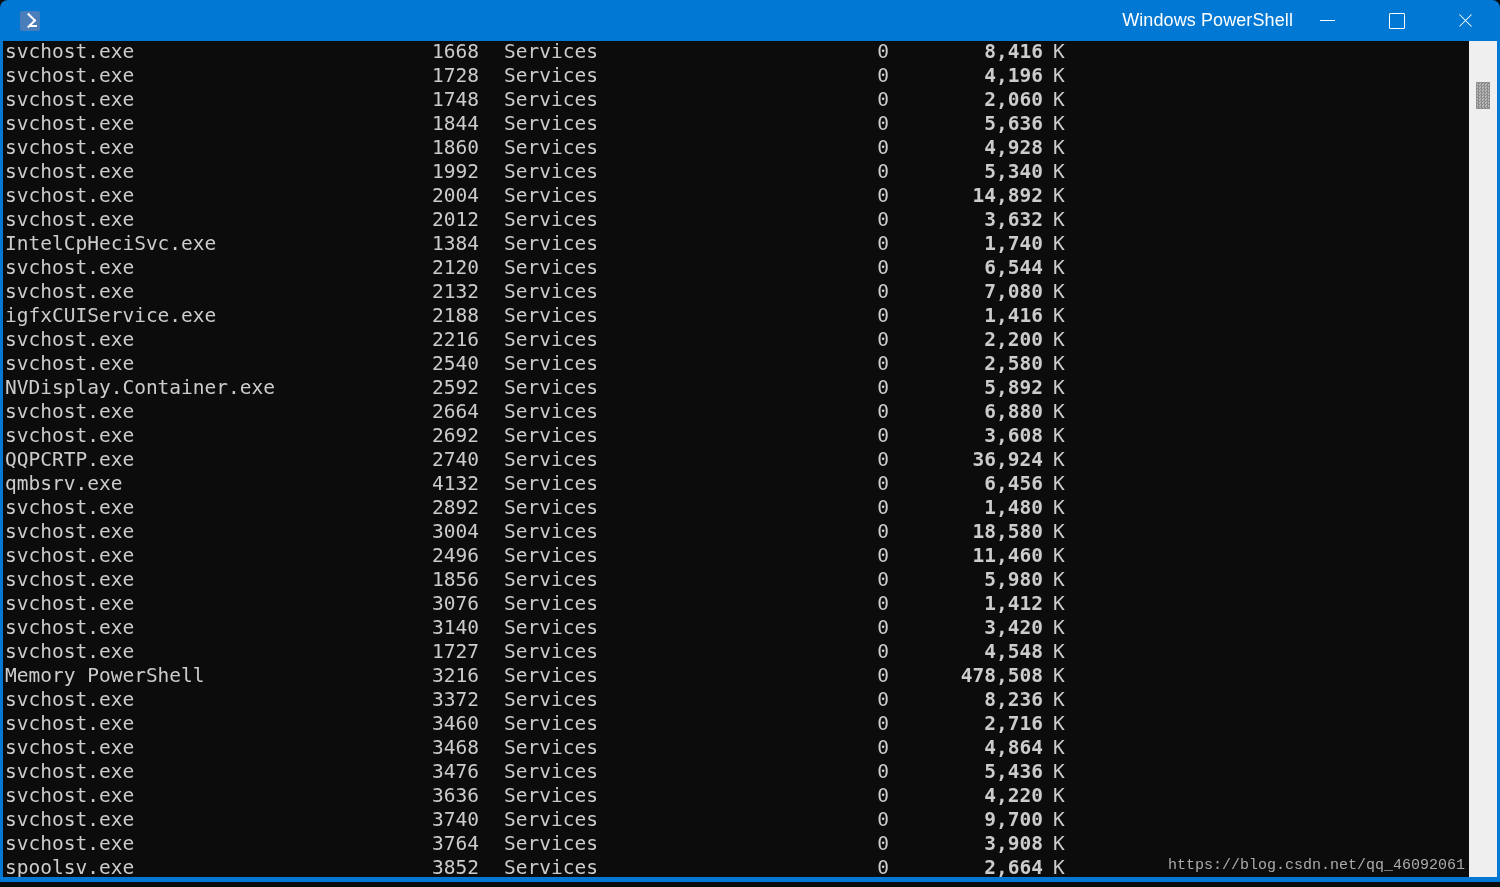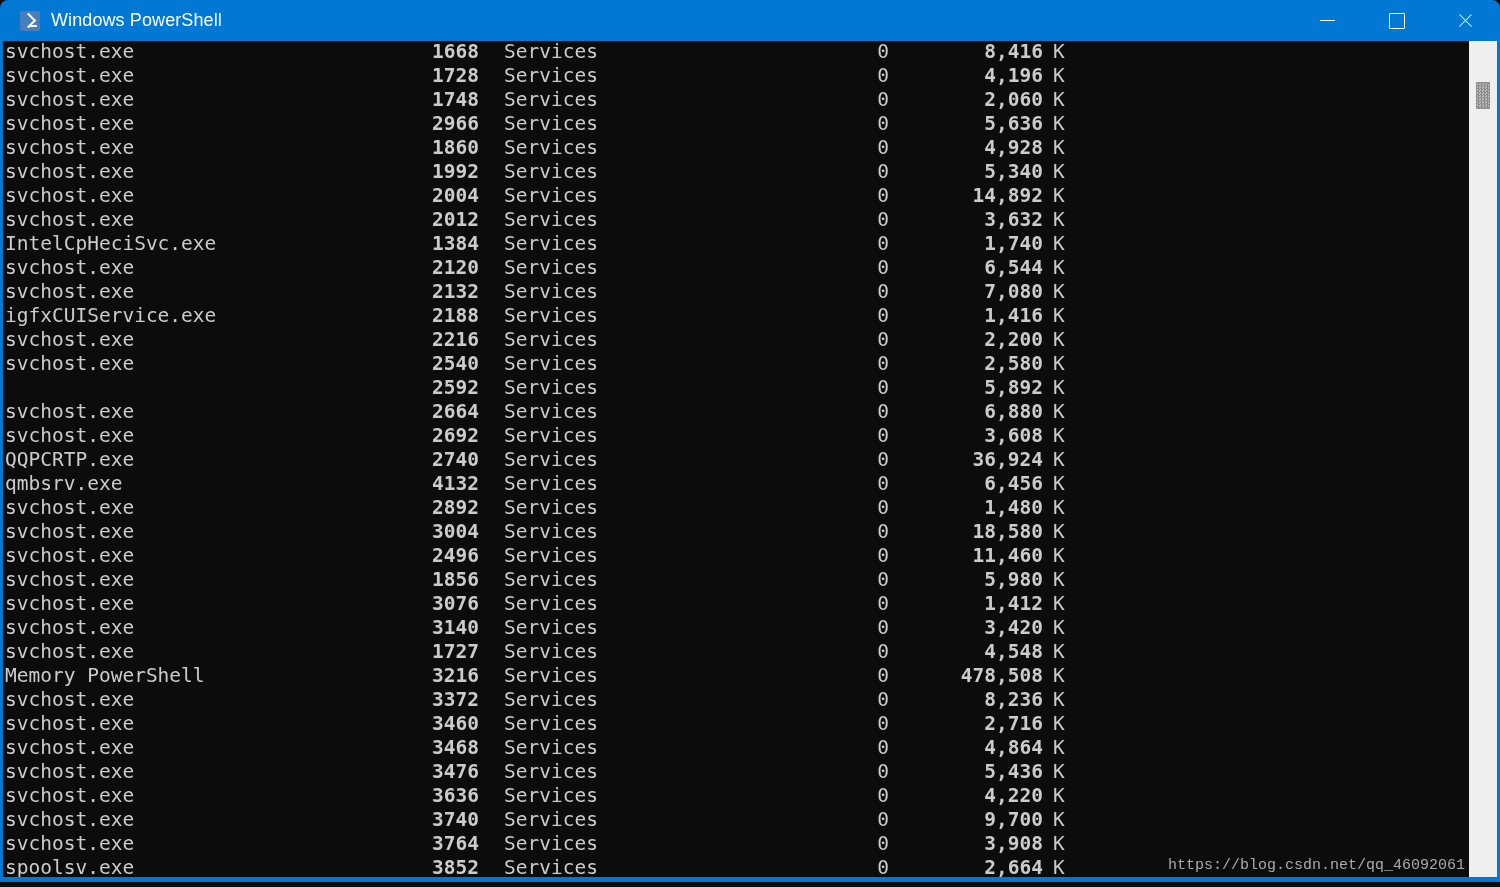--- a/index.html
+++ b/index.html
@@ -39,20 +39,21 @@
     display: flex;
     align-items: center;
     user-select: none;
   }
   #titlebar-left {
     display: flex;
     align-items: center;
     padding-left: 20px;
     flex: 1 1 auto;
     min-width: 0;
+    justify-content: space-between;
   }
   .ps-icon {
     width: 20px;
     height: 20px;
     flex: 0 0 auto;
     margin-right: 11px;
     position: relative;
     background: #4a7ebb;
     border-radius: 2px;
     overflow: hidden;
@@ -170,21 +171,20 @@
     position: absolute;
     left: 2px;
     top: 0;
   }
   .col-pid {
     position: absolute;
     left: 416px;
     top: 0;
     width: 60px;
     text-align: right;
-    font-weight: bold;
   }
   .col-session {
     position: absolute;
     left: 489px;
     top: 0;
     margin-left: 12px;
   }
   .col-num {
     position: absolute;
     left: 826px;
@@ -266,32 +266,32 @@
       </div>
     </div>
   </div>
 
   <div id="client">
     <div id="console">
       <div id="rows">
           <div class="row"><span class="col-name">svchost.exe</span><span class="col-pid">1668</span><span class="col-session">Services</span><span class="col-num">0</span><span class="col-mem">8,416</span><span class="col-unit">K</span></div>
           <div class="row"><span class="col-name">svchost.exe</span><span class="col-pid">1728</span><span class="col-session">Services</span><span class="col-num">0</span><span class="col-mem">4,196</span><span class="col-unit">K</span></div>
           <div class="row"><span class="col-name">svchost.exe</span><span class="col-pid">1748</span><span class="col-session">Services</span><span class="col-num">0</span><span class="col-mem">2,060</span><span class="col-unit">K</span></div>
-          <div class="row"><span class="col-name">svchost.exe</span><span class="col-pid">2966</span><span class="col-session">Services</span><span class="col-num">0</span><span class="col-mem">5,636</span><span class="col-unit">K</span></div>
+          <div class="row"><span class="col-name">svchost.exe</span><span class="col-pid">1844</span><span class="col-session">Services</span><span class="col-num">0</span><span class="col-mem">5,636</span><span class="col-unit">K</span></div>
           <div class="row"><span class="col-name">svchost.exe</span><span class="col-pid">1860</span><span class="col-session">Services</span><span class="col-num">0</span><span class="col-mem">4,928</span><span class="col-unit">K</span></div>
           <div class="row"><span class="col-name">svchost.exe</span><span class="col-pid">1992</span><span class="col-session">Services</span><span class="col-num">0</span><span class="col-mem">5,340</span><span class="col-unit">K</span></div>
           <div class="row"><span class="col-name">svchost.exe</span><span class="col-pid">2004</span><span class="col-session">Services</span><span class="col-num">0</span><span class="col-mem">14,892</span><span class="col-unit">K</span></div>
           <div class="row"><span class="col-name">svchost.exe</span><span class="col-pid">2012</span><span class="col-session">Services</span><span class="col-num">0</span><span class="col-mem">3,632</span><span class="col-unit">K</span></div>
           <div class="row"><span class="col-name">IntelCpHeciSvc.exe</span><span class="col-pid">1384</span><span class="col-session">Services</span><span class="col-num">0</span><span class="col-mem">1,740</span><span class="col-unit">K</span></div>
           <div class="row"><span class="col-name">svchost.exe</span><span class="col-pid">2120</span><span class="col-session">Services</span><span class="col-num">0</span><span class="col-mem">6,544</span><span class="col-unit">K</span></div>
           <div class="row"><span class="col-name">svchost.exe</span><span class="col-pid">2132</span><span class="col-session">Services</span><span class="col-num">0</span><span class="col-mem">7,080</span><span class="col-unit">K</span></div>
           <div class="row"><span class="col-name">igfxCUIService.exe</span><span class="col-pid">2188</span><span class="col-session">Services</span><span class="col-num">0</span><span class="col-mem">1,416</span><span class="col-unit">K</span></div>
           <div class="row"><span class="col-name">svchost.exe</span><span class="col-pid">2216</span><span class="col-session">Services</span><span class="col-num">0</span><span class="col-mem">2,200</span><span class="col-unit">K</span></div>
           <div class="row"><span class="col-name">svchost.exe</span><span class="col-pid">2540</span><span class="col-session">Services</span><span class="col-num">0</span><span class="col-mem">2,580</span><span class="col-unit">K</span></div>
-          <div class="row"><span class="col-pid">2592</span><span class="col-session">Services</span><span class="col-num">0</span><span class="col-mem">5,892</span><span class="col-unit">K</span></div>
+          <div class="row"><span class="col-name">NVDisplay.Container.exe</span><span class="col-pid">2592</span><span class="col-session">Services</span><span class="col-num">0</span><span class="col-mem">5,892</span><span class="col-unit">K</span></div>
           <div class="row"><span class="col-name">svchost.exe</span><span class="col-pid">2664</span><span class="col-session">Services</span><span class="col-num">0</span><span class="col-mem">6,880</span><span class="col-unit">K</span></div>
           <div class="row"><span class="col-name">svchost.exe</span><span class="col-pid">2692</span><span class="col-session">Services</span><span class="col-num">0</span><span class="col-mem">3,608</span><span class="col-unit">K</span></div>
           <div class="row"><span class="col-name">QQPCRTP.exe</span><span class="col-pid">2740</span><span class="col-session">Services</span><span class="col-num">0</span><span class="col-mem">36,924</span><span class="col-unit">K</span></div>
           <div class="row"><span class="col-name">qmbsrv.exe</span><span class="col-pid">4132</span><span class="col-session">Services</span><span class="col-num">0</span><span class="col-mem">6,456</span><span class="col-unit">K</span></div>
           <div class="row"><span class="col-name">svchost.exe</span><span class="col-pid">2892</span><span class="col-session">Services</span><span class="col-num">0</span><span class="col-mem">1,480</span><span class="col-unit">K</span></div>
           <div class="row"><span class="col-name">svchost.exe</span><span class="col-pid">3004</span><span class="col-session">Services</span><span class="col-num">0</span><span class="col-mem">18,580</span><span class="col-unit">K</span></div>
           <div class="row"><span class="col-name">svchost.exe</span><span class="col-pid">2496</span><span class="col-session">Services</span><span class="col-num">0</span><span class="col-mem">11,460</span><span class="col-unit">K</span></div>
           <div class="row"><span class="col-name">svchost.exe</span><span class="col-pid">1856</span><span class="col-session">Services</span><span class="col-num">0</span><span class="col-mem">5,980</span><span class="col-unit">K</span></div>
           <div class="row"><span class="col-name">svchost.exe</span><span class="col-pid">3076</span><span class="col-session">Services</span><span class="col-num">0</span><span class="col-mem">1,412</span><span class="col-unit">K</span></div>
           <div class="row"><span class="col-name">svchost.exe</span><span class="col-pid">3140</span><span class="col-session">Services</span><span class="col-num">0</span><span class="col-mem">3,420</span><span class="col-unit">K</span></div>

